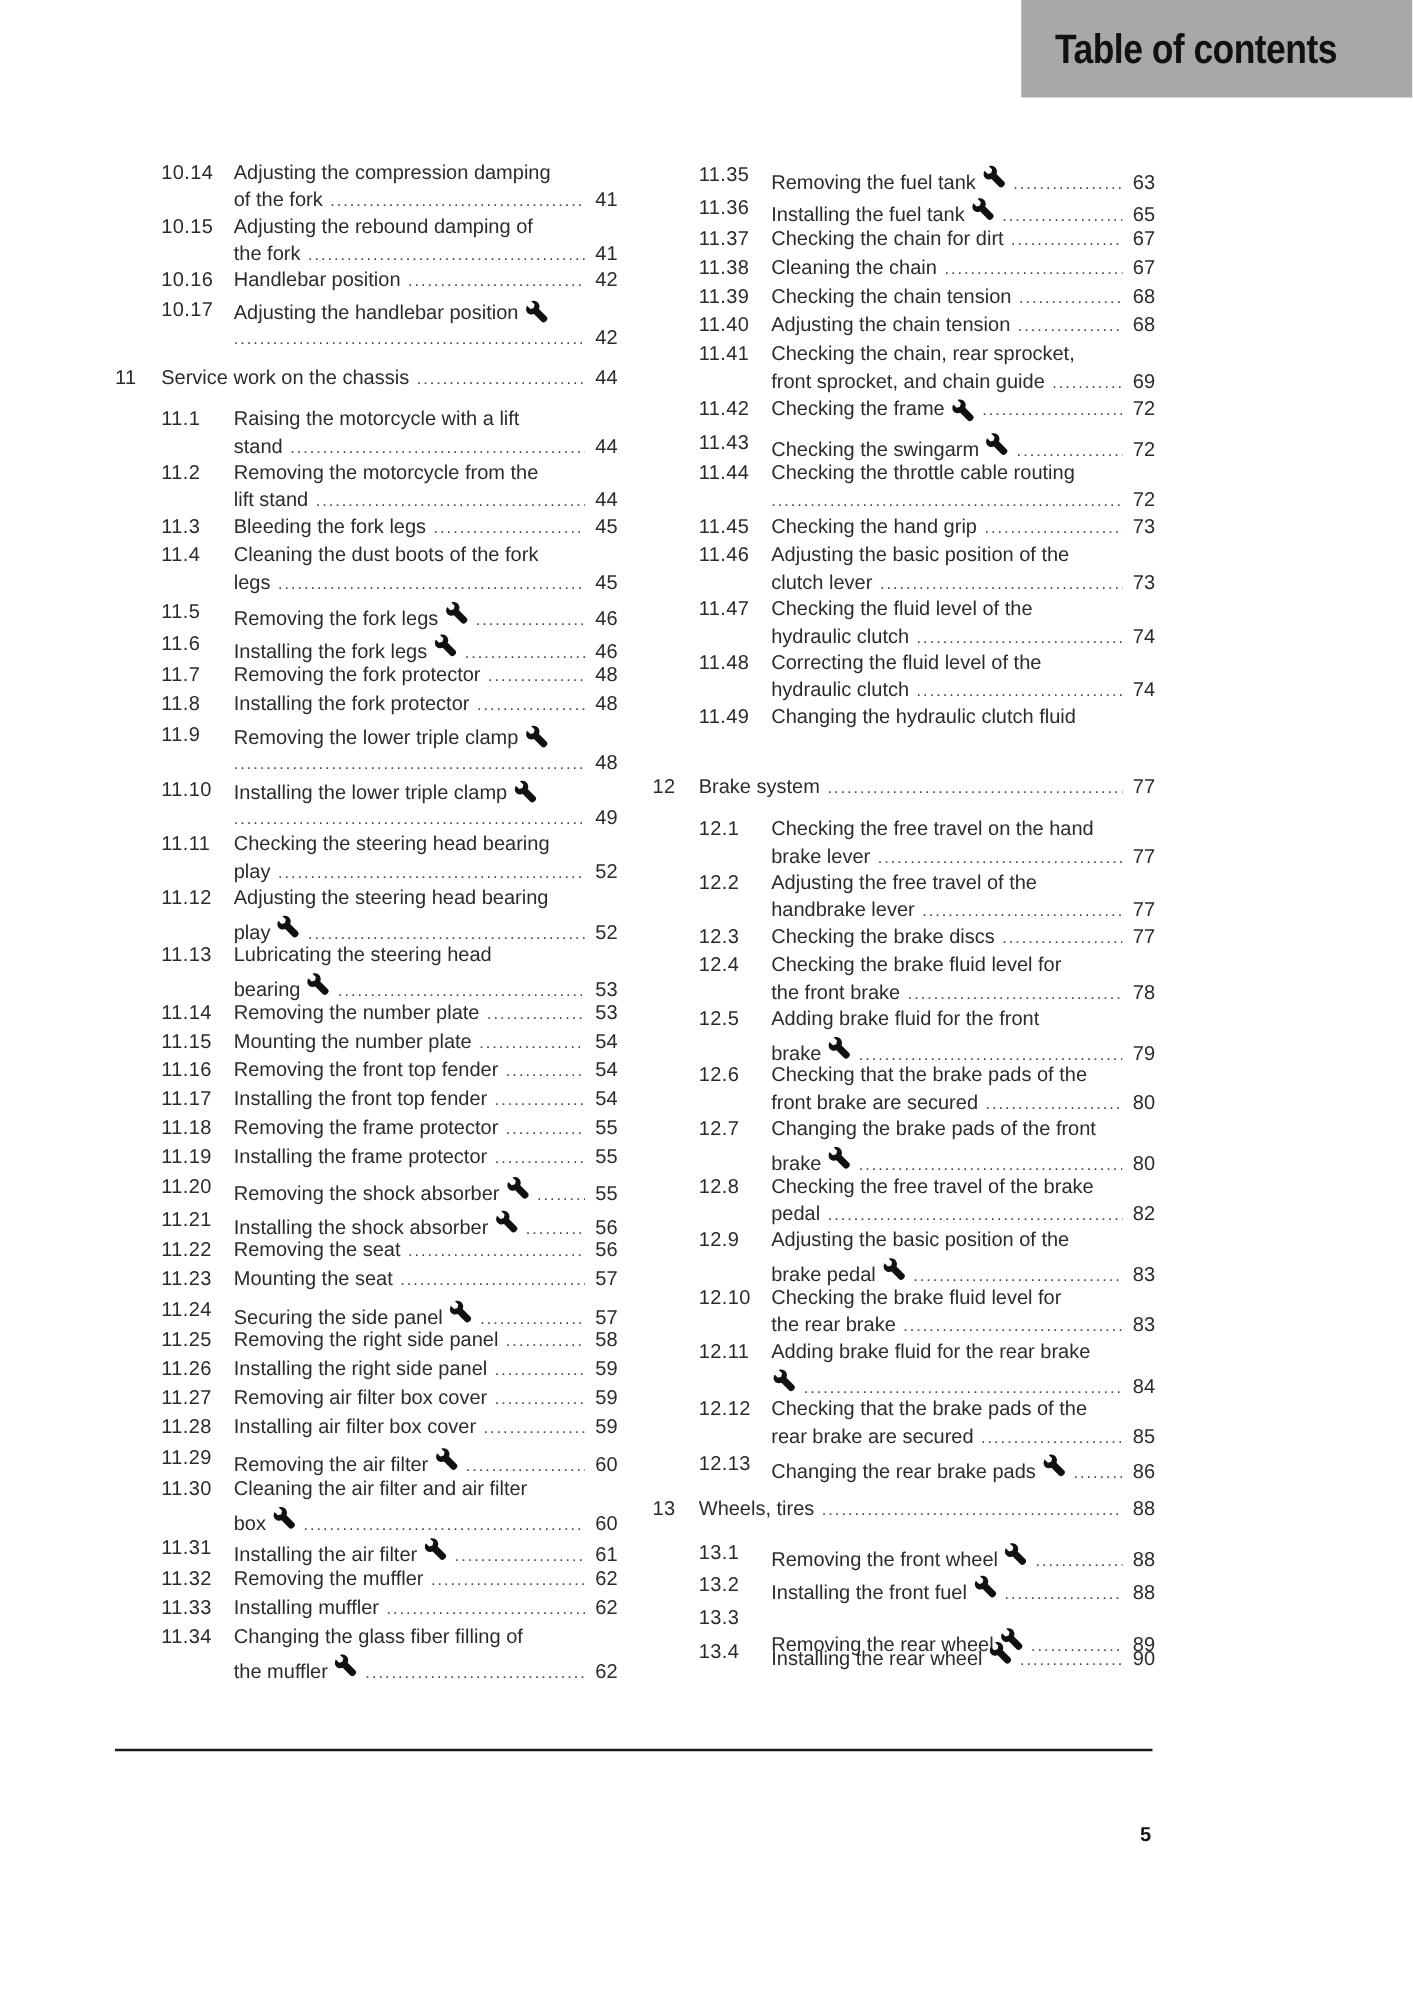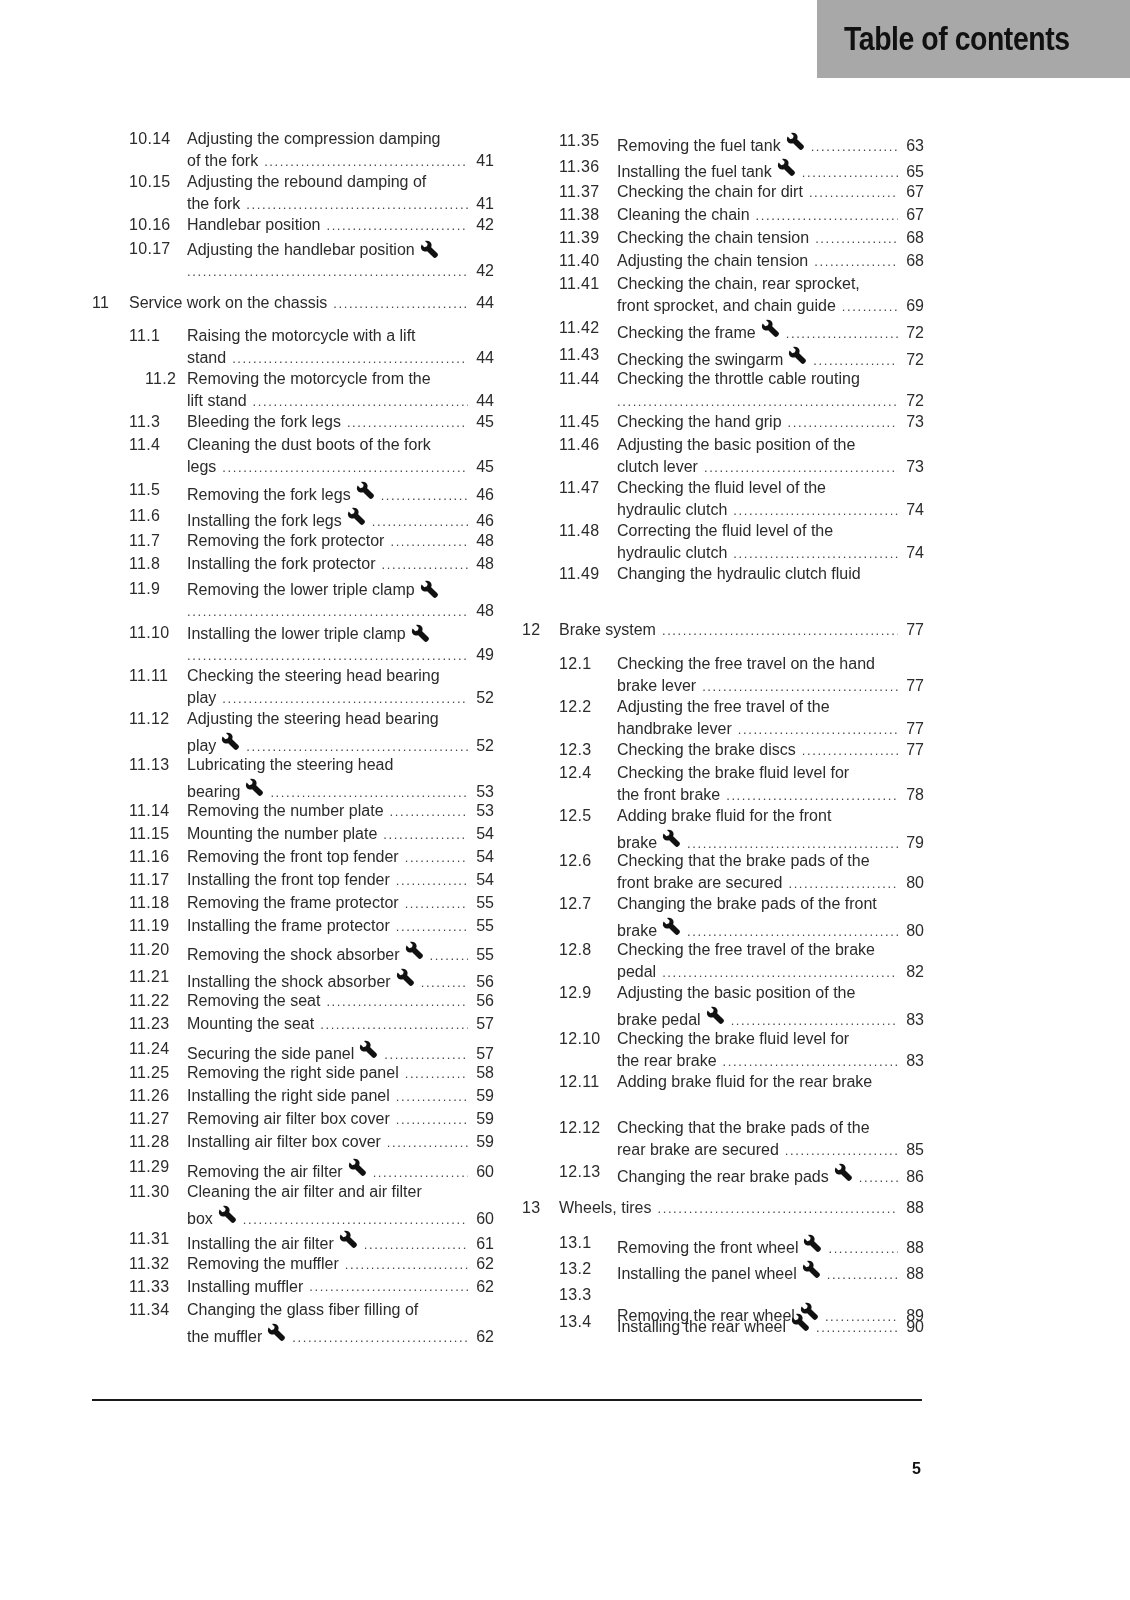--- a/index.html
+++ b/index.html
@@ -96,21 +96,21 @@
       <div class="txt" style="left: 187px; width: 307px; height: 43px;">
         <div class="line"><span class="t">Raising the motorcycle with a lift</span></div>
         <div class="last-line" style="top: 21.5px; width: 307px;">
           <span class="t">stand</span>
           <span class="dots"></span>
           <span class="pg">44</span>
         </div>
       </div>
     </div>
     <div class="entry" style="top: 369px; left: 0px; width: 494px;">
-      <span class="num" style="left: 129px; margin-left: 16px;">11.2</span>
+      <span class="num" style="left: 129px;">11.2</span>
       <div class="txt" style="left: 187px; width: 307px; height: 43px;">
         <div class="line"><span class="t">Removing the motorcycle from the</span></div>
         <div class="last-line" style="top: 21.5px; width: 307px;">
           <span class="t">lift stand</span>
           <span class="dots"></span>
           <span class="pg">44</span>
         </div>
       </div>
     </div>
     <div class="entry" style="top: 412px; left: 0px; width: 494px;">
@@ -553,21 +553,21 @@
         <div class="last-line" style="top: 21.5px; width: 307px;">
           <span class="t">front sprocket, and chain guide</span>
           <span class="dots"></span>
           <span class="pg">69</span>
         </div>
       </div>
     </div>
     <div class="entry" style="top: 318px; left: 0px; width: 924px;">
       <span class="num" style="left: 559px;">11.42</span>
       <div class="txt" style="left: 617px; width: 307px;">
-        <div class="last-line" style="top: 0px; width: 307px;">
+        <div class="last-line" style="top: 0px; width: 307px; align-items: center;">
           <span class="t">Checking the frame</span>
           <span class="wrench"><svg width="20" height="20">
               <use href="#wrench-sym"></use>
             </svg></span>
           <span class="dots"></span>
           <span class="pg">72</span>
         </div>
       </div>
     </div>
     <div class="entry" style="top: 345px; left: 0px; width: 924px;">
@@ -768,20 +768,28 @@
           <span class="t">the rear brake</span>
           <span class="dots"></span>
           <span class="pg">83</span>
         </div>
       </div>
     </div>
     <div class="entry" style="top: 1072px; left: 0px; width: 924px;">
       <span class="num" style="left: 559px;">12.11</span>
       <div class="txt" style="left: 617px; width: 307px; height: 43px;">
         <div class="line"><span class="t">Adding brake fluid for the rear brake</span></div>
+        <div class="last-line" style="top: 21.5px; width: 307px;">
+          <span class="t"></span>
+          <span class="wrench" style="margin-left: 0px;"><svg width="20" height="20">
+              <use href="#wrench-sym"></use>
+            </svg></span>
+          <span class="dots"></span>
+          <span class="pg">84</span>
+        </div>
       </div>
     </div>
     <div class="entry" style="top: 1118px; left: 0px; width: 924px;">
       <span class="num" style="left: 559px;">12.12</span>
       <div class="txt" style="left: 617px; width: 307px; height: 43px;">
         <div class="line"><span class="t">Checking that the brake pads of the</span></div>
         <div class="last-line" style="top: 21.5px; width: 307px;">
           <span class="t">rear brake are secured</span>
           <span class="dots"></span>
           <span class="pg">85</span>
@@ -821,21 +829,21 @@
             </svg></span>
           <span class="dots"></span>
           <span class="pg">88</span>
         </div>
       </div>
     </div>
     <div class="entry" style="top: 1259px; left: 0px; width: 924px;">
       <span class="num" style="left: 559px;">13.2</span>
       <div class="txt" style="left: 617px; width: 307px;">
         <div class="last-line" style="top: 0px; width: 307px;">
-          <span class="t">Installing the panel wheel</span>
+          <span class="t">Installing the front fuel</span>
           <span class="wrench"><svg width="20" height="20">
               <use href="#wrench-sym"></use>
             </svg></span>
           <span class="dots"></span>
           <span class="pg">88</span>
         </div>
       </div>
     </div>
     <div class="entry" style="top: 1285px; left: 0px; width: 924px;">
       <span class="num" style="left: 559px;">13.3</span>

